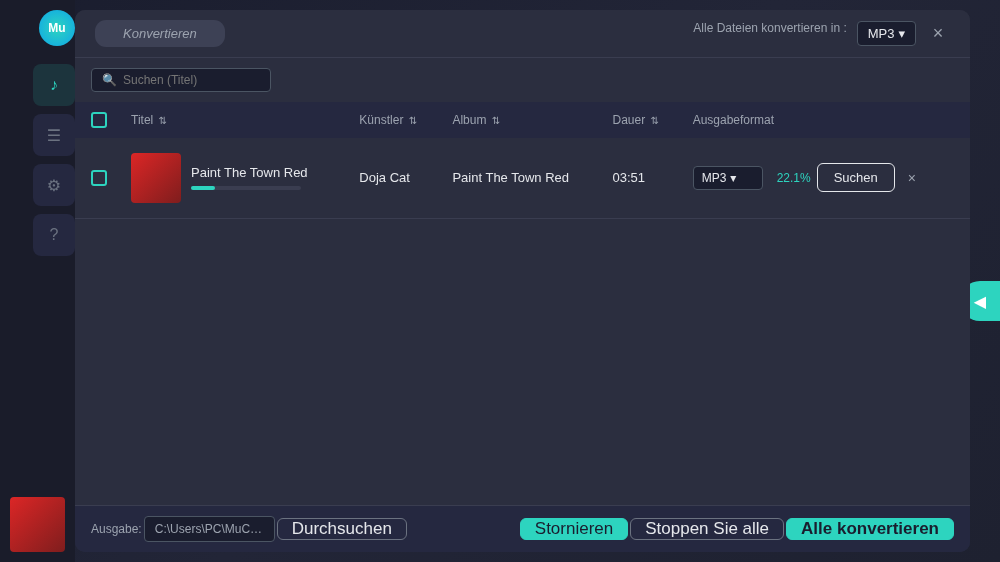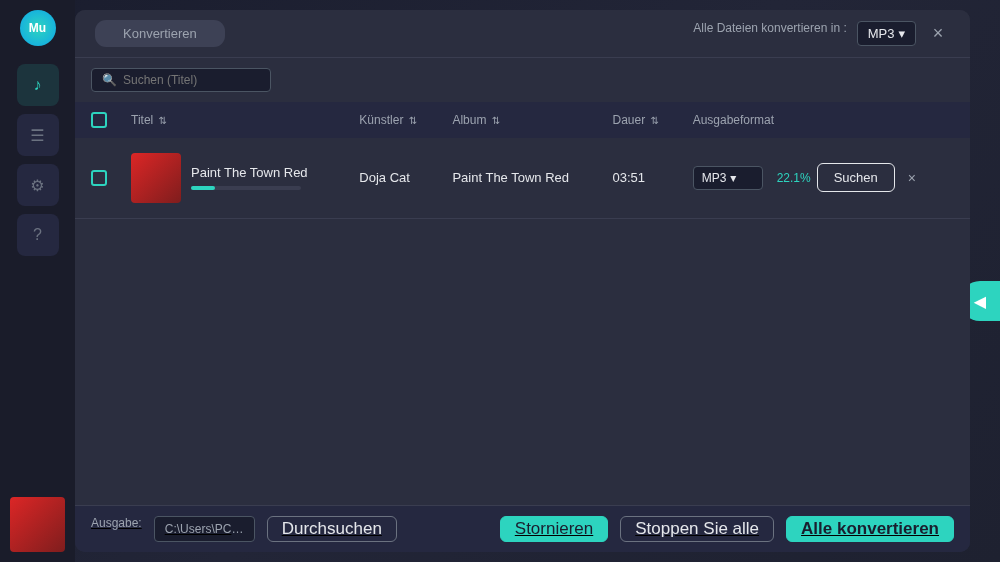--- a/index.html
+++ b/index.html
@@ -24,21 +24,21 @@
     .sidebar {
       position: absolute;
       left: 0;
       top: 0;
       width: 75px;
       height: 100%;
       background: #1a1c2a;
       z-index: 1;
       display: flex;
       flex-direction: column;
-      align-items: center;
+      align-items: flex-end;
       padding-top: 10px;
       gap: 8px;
     }
 
     .sidebar-logo {
       width: 36px;
       height: 36px;
       border-radius: 50%;
       background: radial-gradient(circle, #2dd4bf, #0ea5e9);
       display: flex;
@@ -127,20 +127,21 @@
       gap: 4px;
     }
 
     .tab-btn {
       padding: 6px 28px;
       border-radius: 11px;
       border: none;
       font-size: 13px;
       cursor: pointer;
       font-family: inherit;
+      font-style: italic;
     }
 
     .tab-btn.active {
       background: #1a1d2e;
       color: #e5e7eb;
     }
 
     .tab-btn.inactive {
       background: #3d4155;
       color: #9ca3af;
@@ -384,26 +385,26 @@
       color: #9ca3af;
       cursor: pointer;
       font-size: 14px;
       border: none;
       background: transparent;
     }
 
     
     .modal-footer {
       display: flex;
-      gap: 12px;
+      align-items: center;
+      gap: 2px;
       padding: 10px 16px;
       background: #252840;
       border-top: 1px solid #3a3d50;
       flex-shrink: 0;
-      text-decoration: underline;
     }
 
     .output-label {
       color: #9ca3af;
       font-size: 12px;
       white-space: nowrap;
     }
 
     .output-path {
       background: #1a1d2e;

